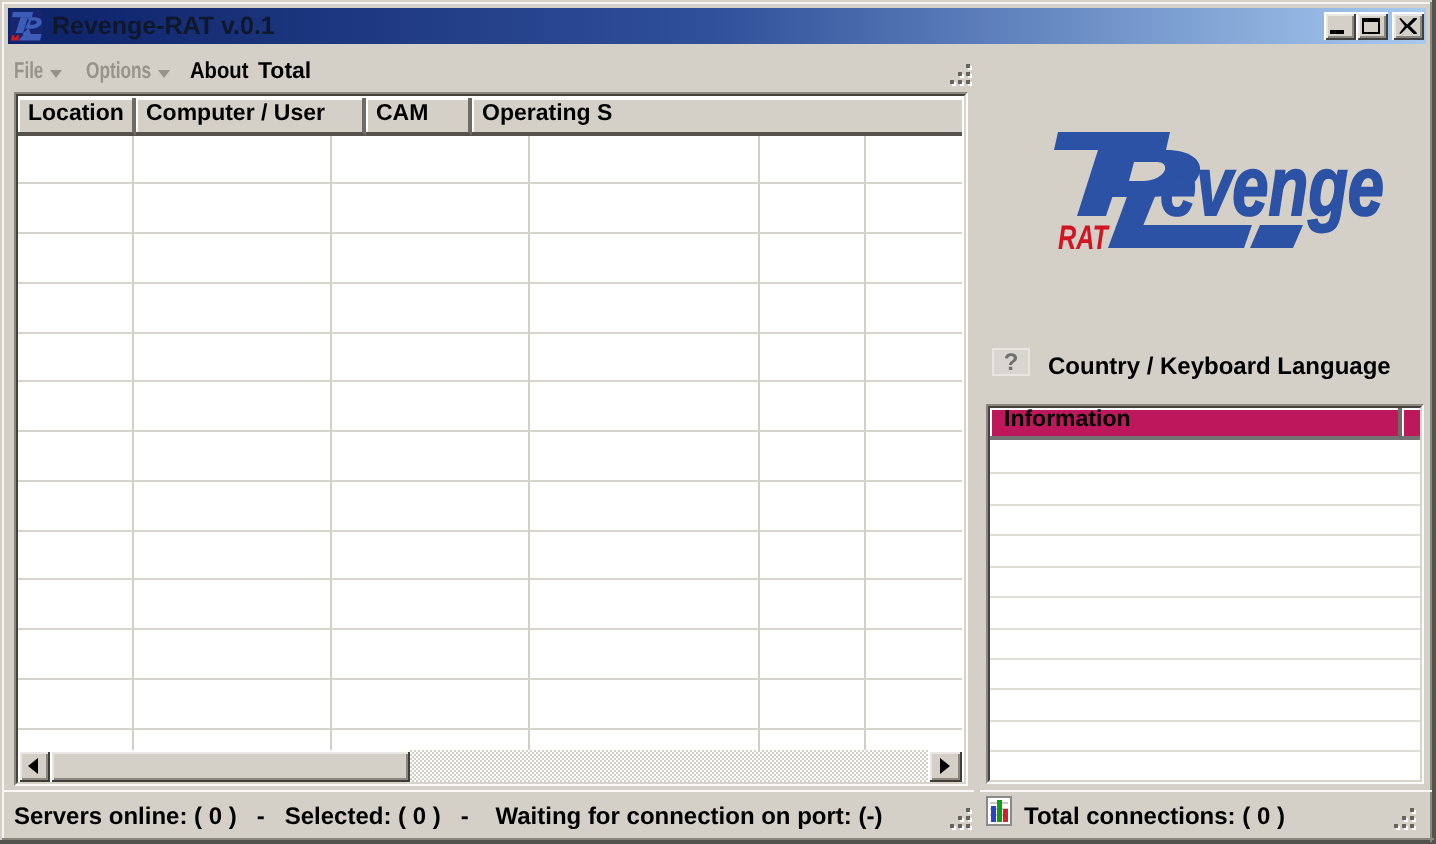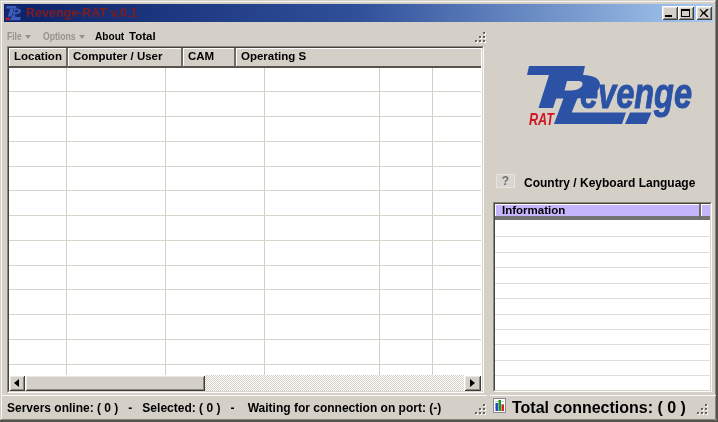--- a/index.html
+++ b/index.html
@@ -25,21 +25,21 @@
   <rect x="0" y="0" width="16" height="16" fill="#16256e"></rect>
   <g fill="#3c5db8">
     <path d="M1.5 1 H11.5 L11 3.6 H1 Z"></path>
     <path d="M5.3 3.6 L9 3.6 L6.5 11.5 L2.8 11.5 Z"></path>
     <path fill-rule="evenodd" d="M8.6 3.6 L12 3.6 C15 3.6 16.2 5 15.8 6.6 C15.4 8.2 13 9.3 10.5 9.4 L7.6 9.4 L8 8 L9.5 5.1 Z M10.5 5.2 L12 5.2 C13 5.2 13.6 5.6 13.4 6.3 C13.2 7 12.2 7.4 11.2 7.4 L9.9 7.4 Z"></path>
     <path d="M4.2 15.2 L7 12 L15.8 12 L15 15.2 Z"></path>
     <path d="M6.5 11.5 L9.5 9 L10.5 12.6 L7 13.2 Z"></path>
   </g>
   <path d="M1 12.6 L2.3 12.6 L2.1 13.8 L3.1 13.8 L3.3 12.6 L4.6 12.6 L4.2 15.2 L0.6 15.2 Z" fill="#cf1a20"></path>
 </svg>
-<div class="t" style="left:26px;top:4px;height:18px;line-height:18px;font-size:12.5px;color:#7f1d1d;">Revenge-RAT v.0.1</div>
+<div class="t" style="left:26px;top:4px;height:18px;line-height:18px;font-size:12.5px;color:#0f172a;">Revenge-RAT v.0.1</div>
 
 <div class="abs capbtn" style="left:662px;top:6px;width:16px;height:14px;background:#d4d0c8;box-shadow:inset 1px 1px 0 #ffffff,inset -1px -1px 0 #404040,inset 2px 2px 0 #e9e7e3,inset -2px -2px 0 #8a877f;">
   <div class="abs" style="left:3px;top:9px;width:7px;height:2px;background:#000;"></div>
 </div>
 <div class="abs capbtn" style="left:678px;top:6px;width:16px;height:14px;background:#d4d0c8;box-shadow:inset 1px 1px 0 #ffffff,inset -1px -1px 0 #404040,inset 2px 2px 0 #e9e7e3,inset -2px -2px 0 #8a877f;">
   <div class="abs" style="left:3px;top:3px;width:9px;height:8px;border:1px solid #000;border-top-width:2px;"></div>
 </div>
 <div class="abs capbtn" style="left:696px;top:6px;width:16px;height:14px;background:#d4d0c8;box-shadow:inset 1px 1px 0 #ffffff,inset -1px -1px 0 #404040,inset 2px 2px 0 #e9e7e3,inset -2px -2px 0 #8a877f;">
   <svg width="16" height="14" viewBox="0 0 16 14">
       <path d="M4 3 L7.2 6.2 L10.4 3 L12 3 L12 3.6 L8.6 7 L12 10.4 L12 11 L10.4 11 L7.2 7.8 L4 11 L3.4 11 L3.4 10.4 L6 7 L3.4 3.6 L3.4 3 Z" fill="#000" transform="translate(0.4,0)"></path>
@@ -63,21 +63,21 @@
 <div class="abs" style="left:479px;top:40px;width:2px;height:2px;background:#66645e;"></div>
 <div class="abs" style="left:483px;top:40px;width:2px;height:2px;background:#66645e;"></div>
 <div class="abs" style="left:479px;top:36px;width:2px;height:2px;background:#66645e;"></div>
 <div class="abs" style="left:483px;top:36px;width:2px;height:2px;background:#66645e;"></div>
 <div class="abs" style="left:483px;top:32px;width:2px;height:2px;background:#66645e;"></div>
 
 <div class="abs" style="left:7px;top:46px;width:477px;height:347px;border-top:1px solid #8a877d;border-left:1px solid #8a877d;border-right:1px solid #fbfbf9;border-bottom:1px solid #fbfbf9;">
   <div class="abs" style="left:0;top:0;width:475px;height:345px;border-top:1px solid #45433d;border-left:1px solid #45433d;border-right:1px solid #d7d4cc;border-bottom:1px solid #d7d4cc;background:#fff;"></div>
 </div>
 
-<div class="abs" style="left:9px;top:48px;width:472px;height:20px;display:flex;">
+<div class="abs" style="left:9px;top:48px;width:472px;height:20px;display:flex;align-items:center;">
   <div class="hc" style="width:59px;">Location</div>
   <div class="hc" style="width:115px;">Computer / User</div>
   <div class="hc" style="width:53px;">CAM</div>
   <div class="hc" style="flex:1;border-right:none;">Operating S</div>
 </div>
 <style>
   .hc { background:#d4d0c8; box-shadow:inset 1px 1px 0 #ffffff; border-right:2px solid #6e6b63; border-bottom:2px solid #55534b; font-size:11.5px; font-weight:bold; padding-left:5px; line-height:17px; overflow:hidden; white-space:nowrap; }
 </style>
 
 <div class="abs" style="left:66px;top:68px;width:1px;height:307px;background:#d2cfc7;"></div>
@@ -131,21 +131,21 @@
 <div class="t" style="left:524px;top:176px;height:14px;line-height:14px;font-size:12px;">Country / Keyboard Language</div>
 
 <div class="abs" style="left:493px;top:202px;width:219px;height:190px;border-top:1px solid #8a877d;border-left:1px solid #8a877d;border-right:1px solid #fbfbf9;border-bottom:1px solid #fbfbf9;">
   <div class="abs" style="left:0;top:0;width:217px;height:188px;border-top:1px solid #45433d;border-left:1px solid #45433d;border-right:1px solid #d7d4cc;border-bottom:1px solid #d7d4cc;background:#fff;"></div>
 </div>
 <div class="abs" style="left:495px;top:204px;width:215px;height:16px;display:flex;">
   <div class="hc2" style="width:206px;">Information</div>
   <div class="hc2" style="flex:1;border-right:none;"></div>
 </div>
 <style>
-  .hc2 { background:#c4b5fd; box-shadow:inset 1px 1px 0 #ffffff; border-right:2px solid #6e6b63; border-bottom:4px solid #737373; font-size:11.5px; font-weight:bold; padding-left:7px; line-height:13px; overflow:hidden; white-space:nowrap; }
+  .hc2 { background:#be185d; box-shadow:inset 1px 1px 0 #ffffff; border-right:2px solid #6e6b63; border-bottom:2px solid #737373; font-size:11.5px; font-weight:bold; padding-left:7px; line-height:13px; overflow:hidden; white-space:nowrap; }
 </style>
 
 <div class="abs rl" style="top:236px;"></div>
 <div class="abs rl" style="top:252px;"></div>
 <div class="abs rl" style="top:267px;"></div>
 <div class="abs rl" style="top:283px;"></div>
 <div class="abs rl" style="top:298px;"></div>
 <div class="abs rl" style="top:314px;"></div>
 <div class="abs rl" style="top:329px;"></div>
 <div class="abs rl" style="top:344px;"></div>
@@ -175,21 +175,21 @@
 <svg class="abs" style="left:493px;top:398px;" width="13" height="15" viewBox="0 0 13 15">
   <rect x="0" y="0" width="13" height="15" fill="#8a8a8a"></rect>
   <rect x="1" y="1" width="11" height="13" fill="#ffffff"></rect>
   <rect x="2" y="3" width="9" height="1" fill="#cccccc"></rect>
   <rect x="2" y="6" width="9" height="1" fill="#cccccc"></rect>
   <rect x="2" y="9" width="9" height="1" fill="#cccccc"></rect>
   <rect x="2.5" y="5" width="2.5" height="8" fill="#2a43c8"></rect>
   <rect x="5.5" y="2" width="2.5" height="11" fill="#0f9c1b"></rect>
   <rect x="8.5" y="6.5" width="2.5" height="6.5" fill="#d6202c"></rect>
 </svg>
-<div class="t" style="left:512px;top:401px;height:14px;line-height:14px;font-size:16px;">Total connections: ( 0 )</div>
+<div class="t" style="left:512px;top:401px;height:14px;line-height:14px;font-size:12px;">Total connections: ( 0 )</div>
 
 <div class="abs" style="left:698px;top:413px;width:2px;height:2px;background:#fff;"></div>
 <div class="abs" style="left:702px;top:413px;width:2px;height:2px;background:#fff;"></div>
 <div class="abs" style="left:706px;top:413px;width:2px;height:2px;background:#fff;"></div>
 <div class="abs" style="left:702px;top:409px;width:2px;height:2px;background:#fff;"></div>
 <div class="abs" style="left:706px;top:409px;width:2px;height:2px;background:#fff;"></div>
 <div class="abs" style="left:706px;top:405px;width:2px;height:2px;background:#fff;"></div>
 <div class="abs" style="left:697px;top:412px;width:2px;height:2px;background:#66645e;"></div>
 <div class="abs" style="left:701px;top:412px;width:2px;height:2px;background:#66645e;"></div>
 <div class="abs" style="left:705px;top:412px;width:2px;height:2px;background:#66645e;"></div>

